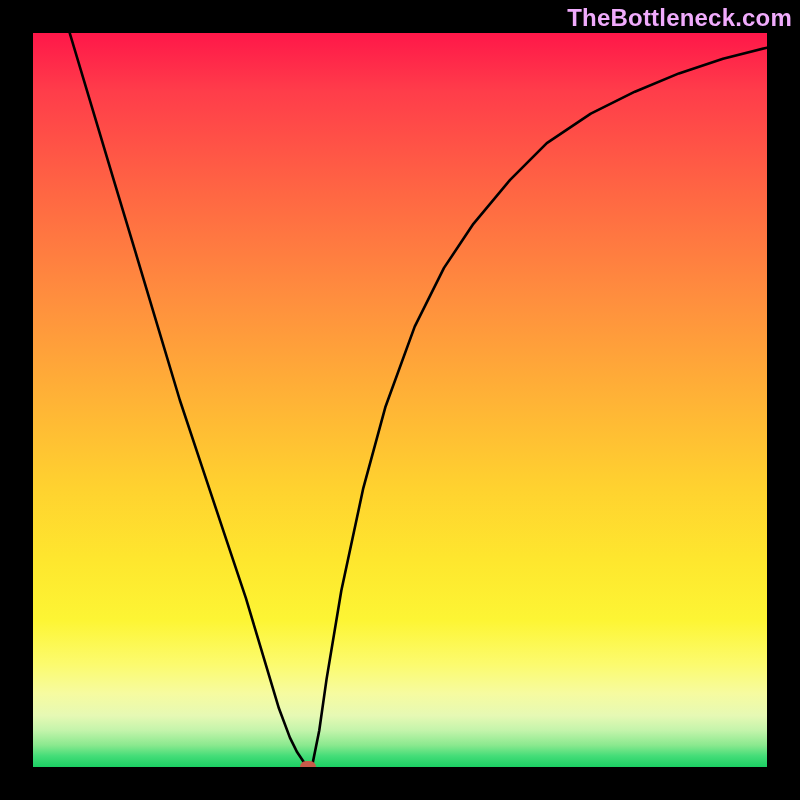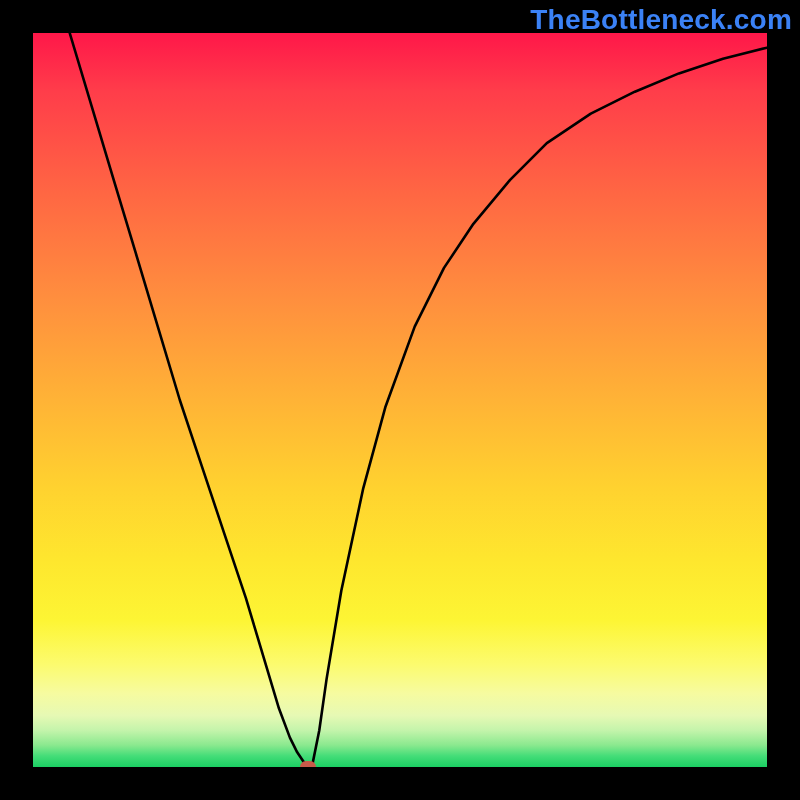--- a/index.html
+++ b/index.html
@@ -14,22 +14,22 @@
   .frame {
     position: relative;
     width: 800px;
     height: 800px;
     background: #000;
   }
   .watermark {
     position: absolute;
     top: 4px;
     right: 8px;
-    color: #3b82f6;
-    font-size: 28px;
+    color: #f0abfc;
+    font-size: 24px;
     font-weight: 600;
     letter-spacing: 0.2px;
     z-index: 10;
     text-align: center;
   }
   .plot-area {
     position: absolute;
     left: 33px;
     top: 33px;
     width: 734px;

